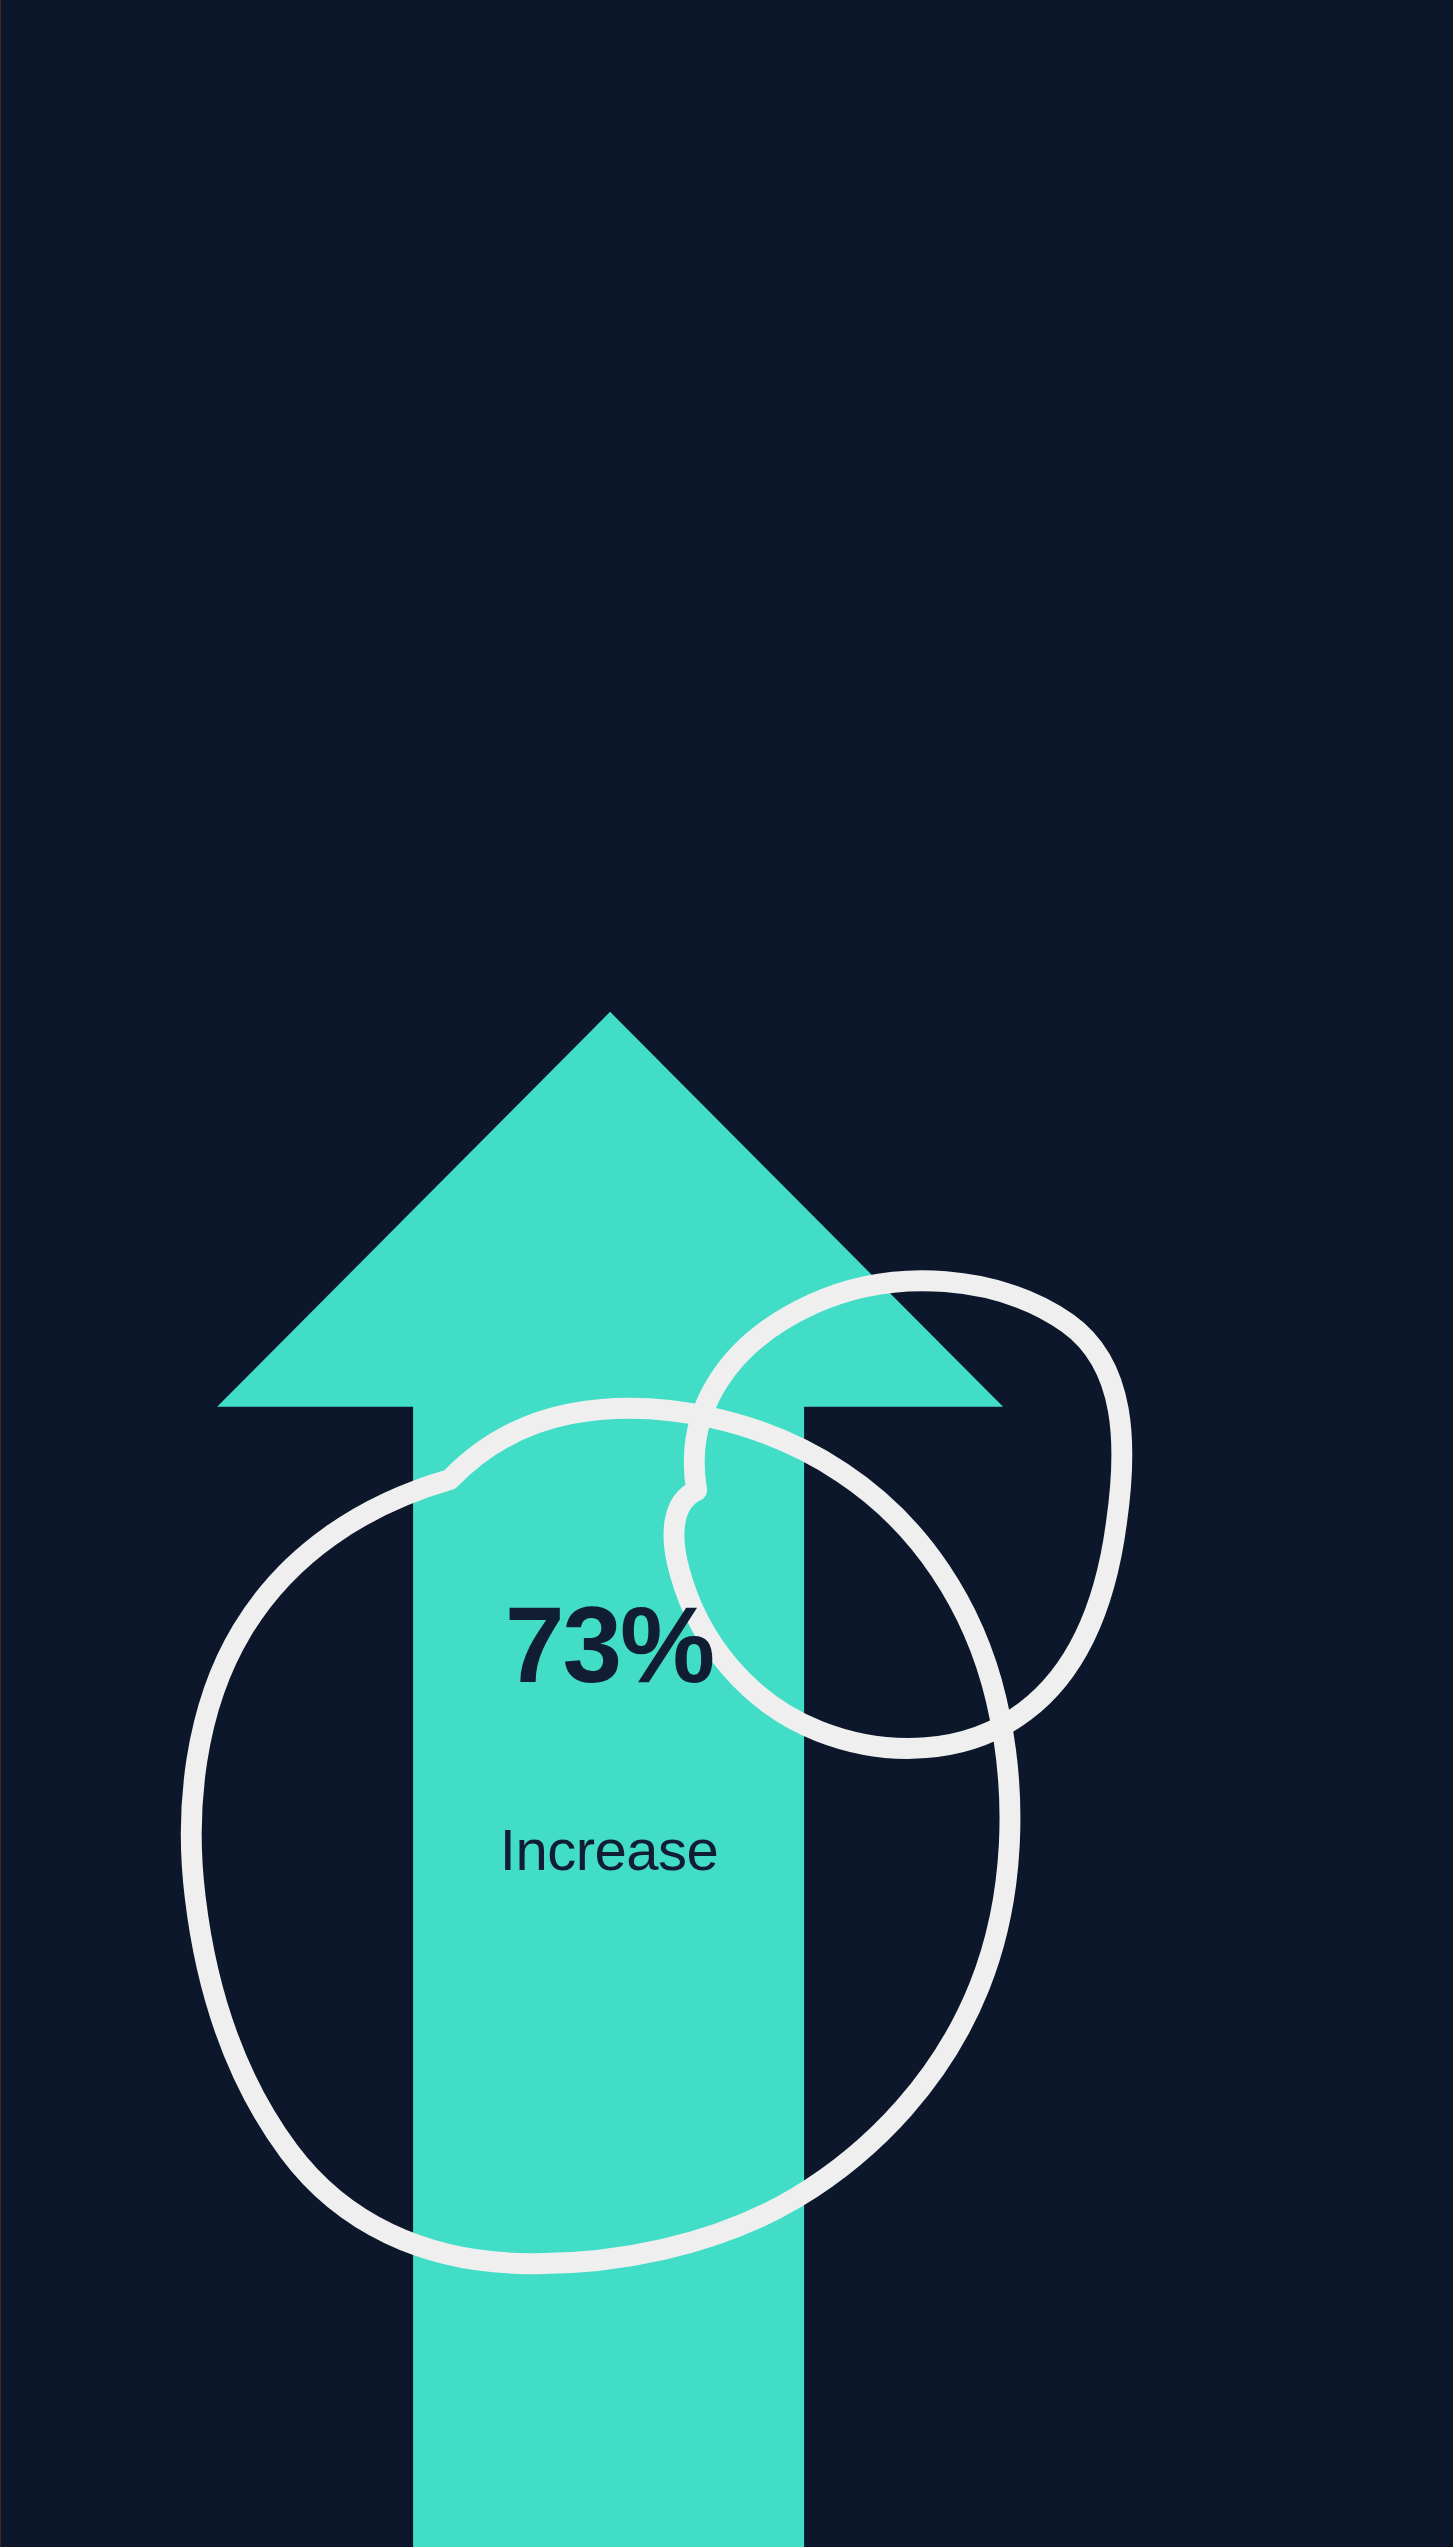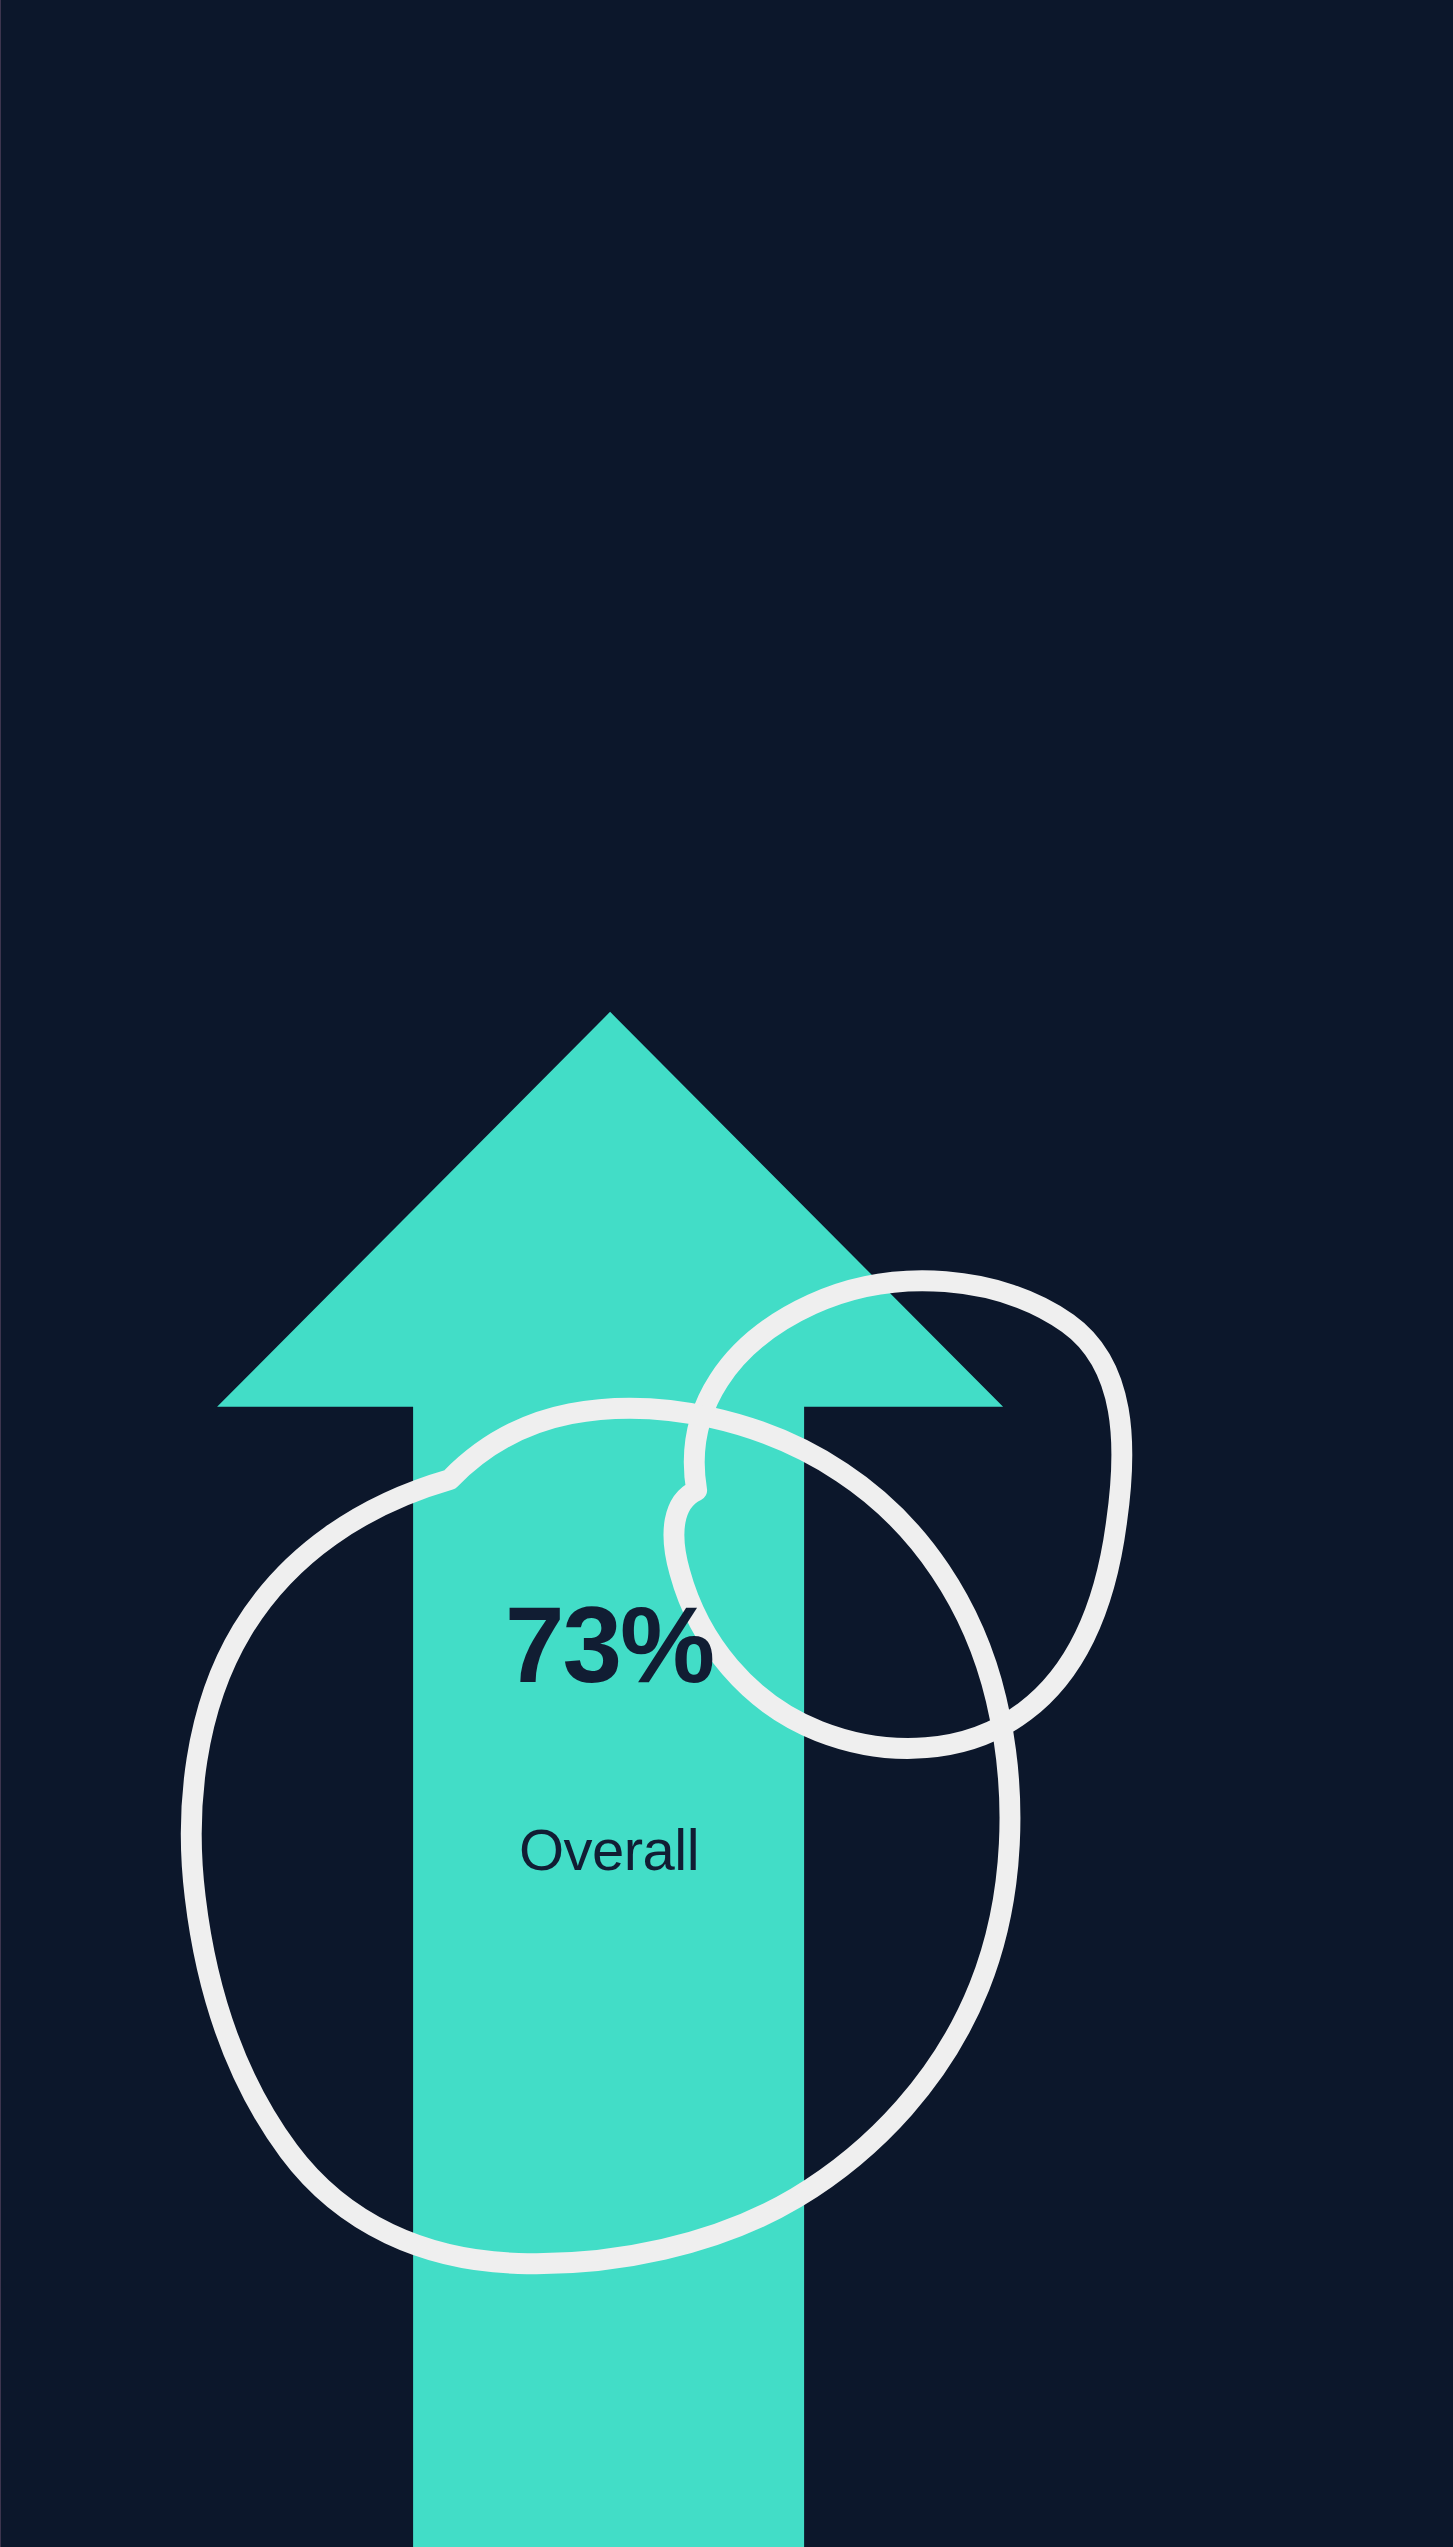--- a/index.html
+++ b/index.html
@@ -6,21 +6,21 @@
   html, body {
     margin: 0;
     padding: 0;
     background: #0c172b;
   }
   #stage {
     position: relative;
     width: 1162px;
     height: 2547px;
     overflow: hidden;
-    background: #f9a8d4;
+    background: #f97316;
     font-family: "Liberation Sans", "DejaVu Sans", sans-serif;
   }
   #art {
     position: absolute;
     inset: 0;
     width: 1454px;
     height: 2547px;
     display: block;
   }
   .stat-block {
@@ -87,18 +87,18 @@
                C 1020 1907 1023 1801 1001 1708
                C 979 1615 925 1532 846 1480
                C 768 1428 663 1404 573 1421
                C 527 1430 486 1452 452 1487 Z"></path>
     </g>
   </svg>
 
   <div class="stat-block">
     <div class="stat-value">73%</div>
     <div class="stat-label">
-      <span class="ln">Overall</span>
+      <span class="ln">Increase</span>
     </div>
   </div>
 
 </div>
 
 
 </body></html>

